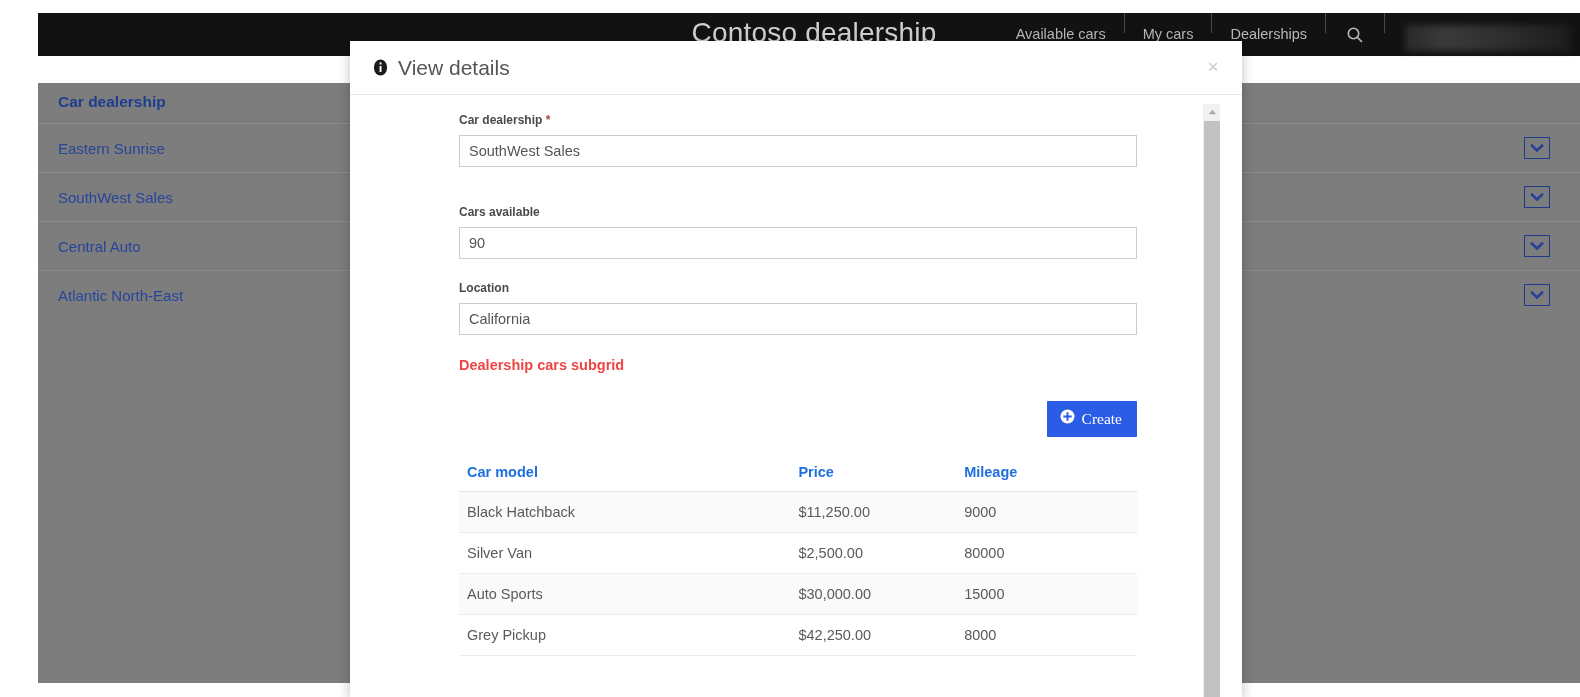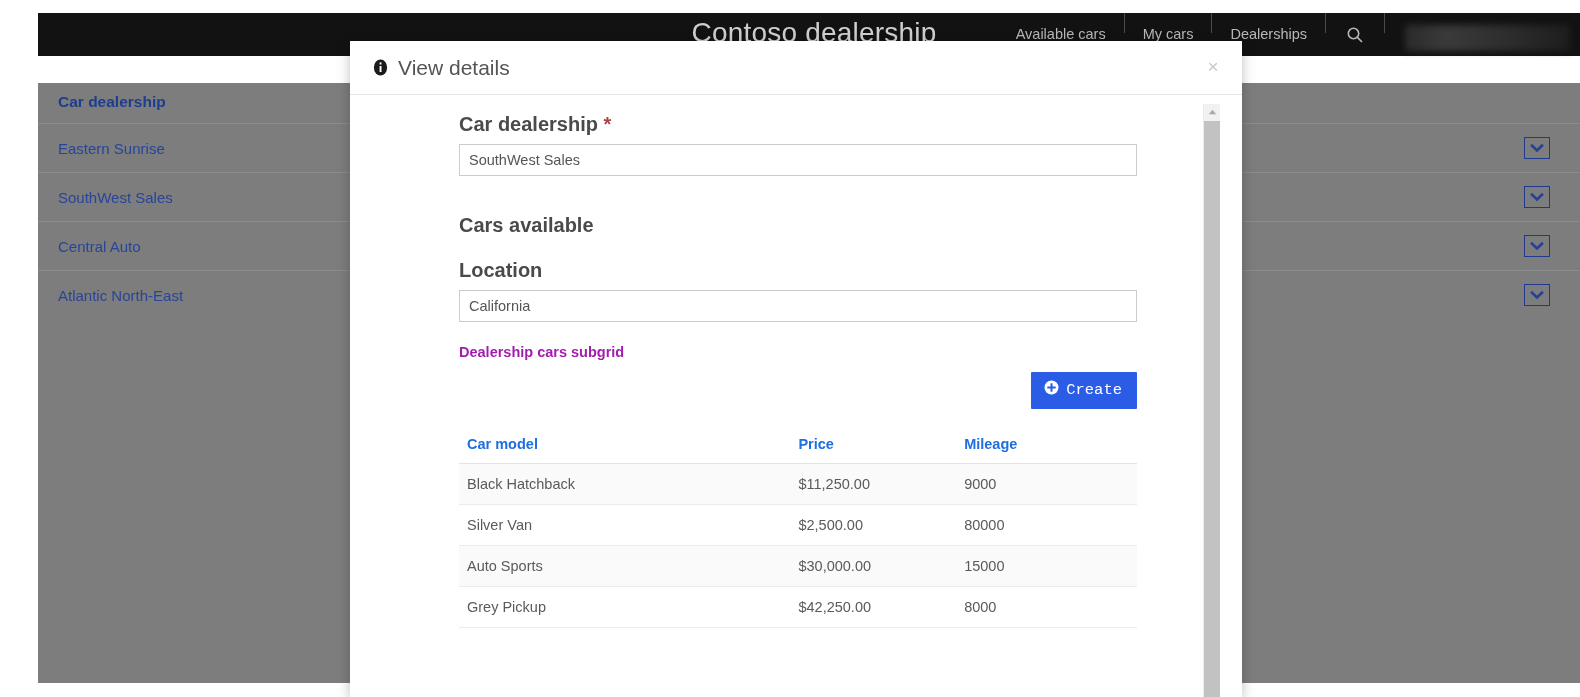--- a/index.html
+++ b/index.html
@@ -191,21 +191,21 @@
     right: 45px;
     bottom: 0;
     padding: 18px 0 0 0;
     overflow: hidden;
   }
   .form-inner {
     padding: 0 60px 0 109px;
   }
   .field { margin-bottom: 22px; }
   .field-label {
-    font-size: 20px;
+    font-size: 12px;
     font-weight: bold;
     color: #4a4a4a;
     margin-bottom: 8px;
     display: block;
   }
   .req { color: #a94442; font-weight: bold; }
   .field-input {
     width: 100%;
     box-sizing: border-box;
     height: 32px;
@@ -215,41 +215,41 @@
     color: #555555;
     font-family: "Liberation Sans", sans-serif;
     background: #ffffff;
     border-radius: 0;
   }
   .field-gap { height: 16px; }
 
   .subgrid-label {
     font-size: 14.5px;
     font-weight: bold;
-    color: #a21caf;
+    color: #ef4444;
     margin-top: 6px;
-    margin-bottom: 12px;
+    margin-bottom: 28px;
     display: block;
   }
   .create-row {
     display: flex;
     justify-content: flex-end;
     margin-bottom: 18px;
   }
   .create-btn {
     background: #2b5ce6;
     color: #ffffff;
     border: none;
     font-size: 15.5px;
     padding: 8px 15px 9px 13px;
     display: inline-flex;
     align-items: center;
     gap: 7px;
     cursor: pointer;
-    font-family: Liberation Mono, monospace;
+    font-family: Liberation Serif, serif;
     border-radius: 1px;
   }
   .plus-circle-icon { display: block; }
 
   .subgrid {
     width: 100%;
     border-collapse: collapse;
     table-layout: fixed;
   }
   .subgrid th {
@@ -408,20 +408,21 @@
             <span>Car dealership</span>
             <span class="req">*</span>
           </label>
           <input class="field-input" type="text" value="SouthWest Sales" style="">
         </div>
 
         <div class="field-gap"></div>
 
         <div class="field">
           <label class="field-label">Cars available</label>
+          <input class="field-input" type="text" value="90" style="">
         </div>
 
         <div class="field">
           <label class="field-label">Location</label>
           <input class="field-input" type="text" value="California" style="">
         </div>
 
         <label class="subgrid-label">Dealership cars subgrid</label>
 
         <div class="create-row">

